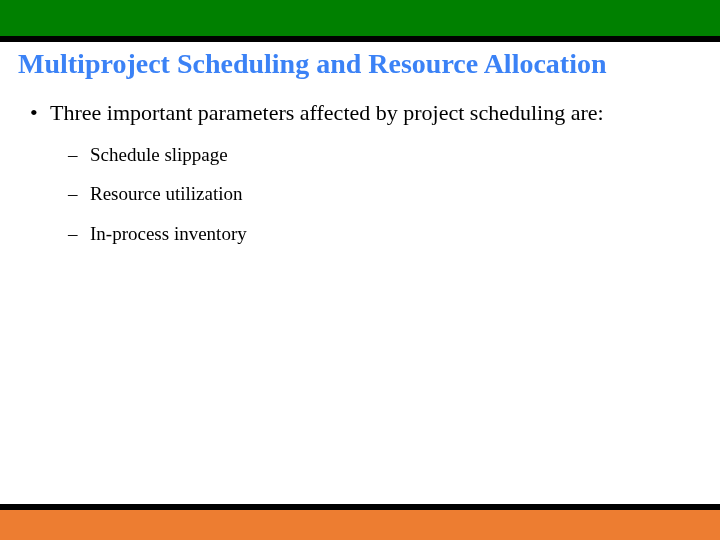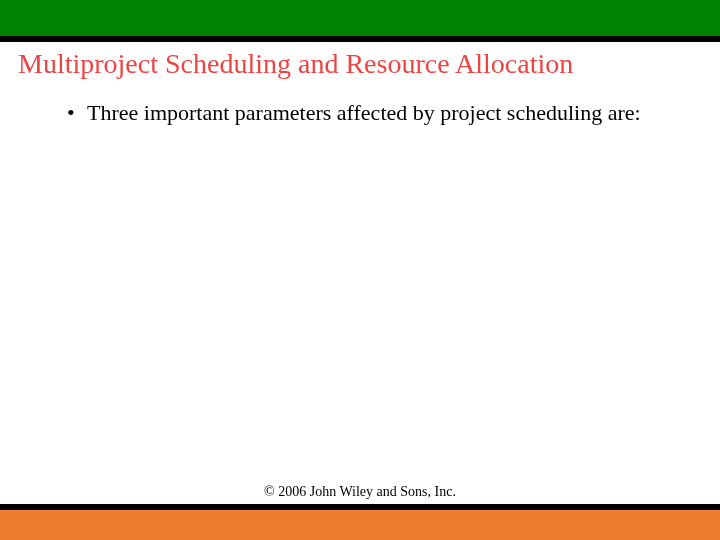--- a/index.html
+++ b/index.html
@@ -16,29 +16,28 @@
     height: 36px;
     background: #008000;
   }
   .black-strip-top {
     width: 100%;
     height: 6px;
     background: #000000;
   }
   .title {
     font-size: 28px;
-    font-weight: normal;
+    font-weight: bold;
     padding: 6px 18px 10px 18px;
-    color: #ef4444;
+    color: #3b82f6;
   }
   .content {
     padding: 8px 28px 0 28px;
     font-size: 22px;
     color: #000000;
-    margin-left: 37px;
   }
   ul.level1 {
     list-style: none;
   }
   ul.level1 > li {
     position: relative;
     padding-left: 22px;
     margin-bottom: 18px;
     line-height: 1.35;
   }
@@ -94,21 +93,25 @@
 
 <div class="top-bar"></div>
 <div class="black-strip-top"></div>
 
 <h1 class="title">Multiproject Scheduling and Resource Allocation</h1>
 
 <div class="content">
   <ul class="level1">
     <li>
       <span>Three important parameters affected by project scheduling are:</span>
+      <ul class="level2">
+        <li>Schedule slippage</li>
+        <li>Resource utilization</li>
+        <li>In-process inventory</li>
+      </ul>
     </li>
   </ul>
 </div>
 
 <div class="footer-wrap">
-  <div class="copyright">© 2006 John Wiley and Sons, Inc.</div>
   <div class="black-strip-bottom"></div>
   <div class="bottom-bar"></div>
 </div>
 
 </body></html>

